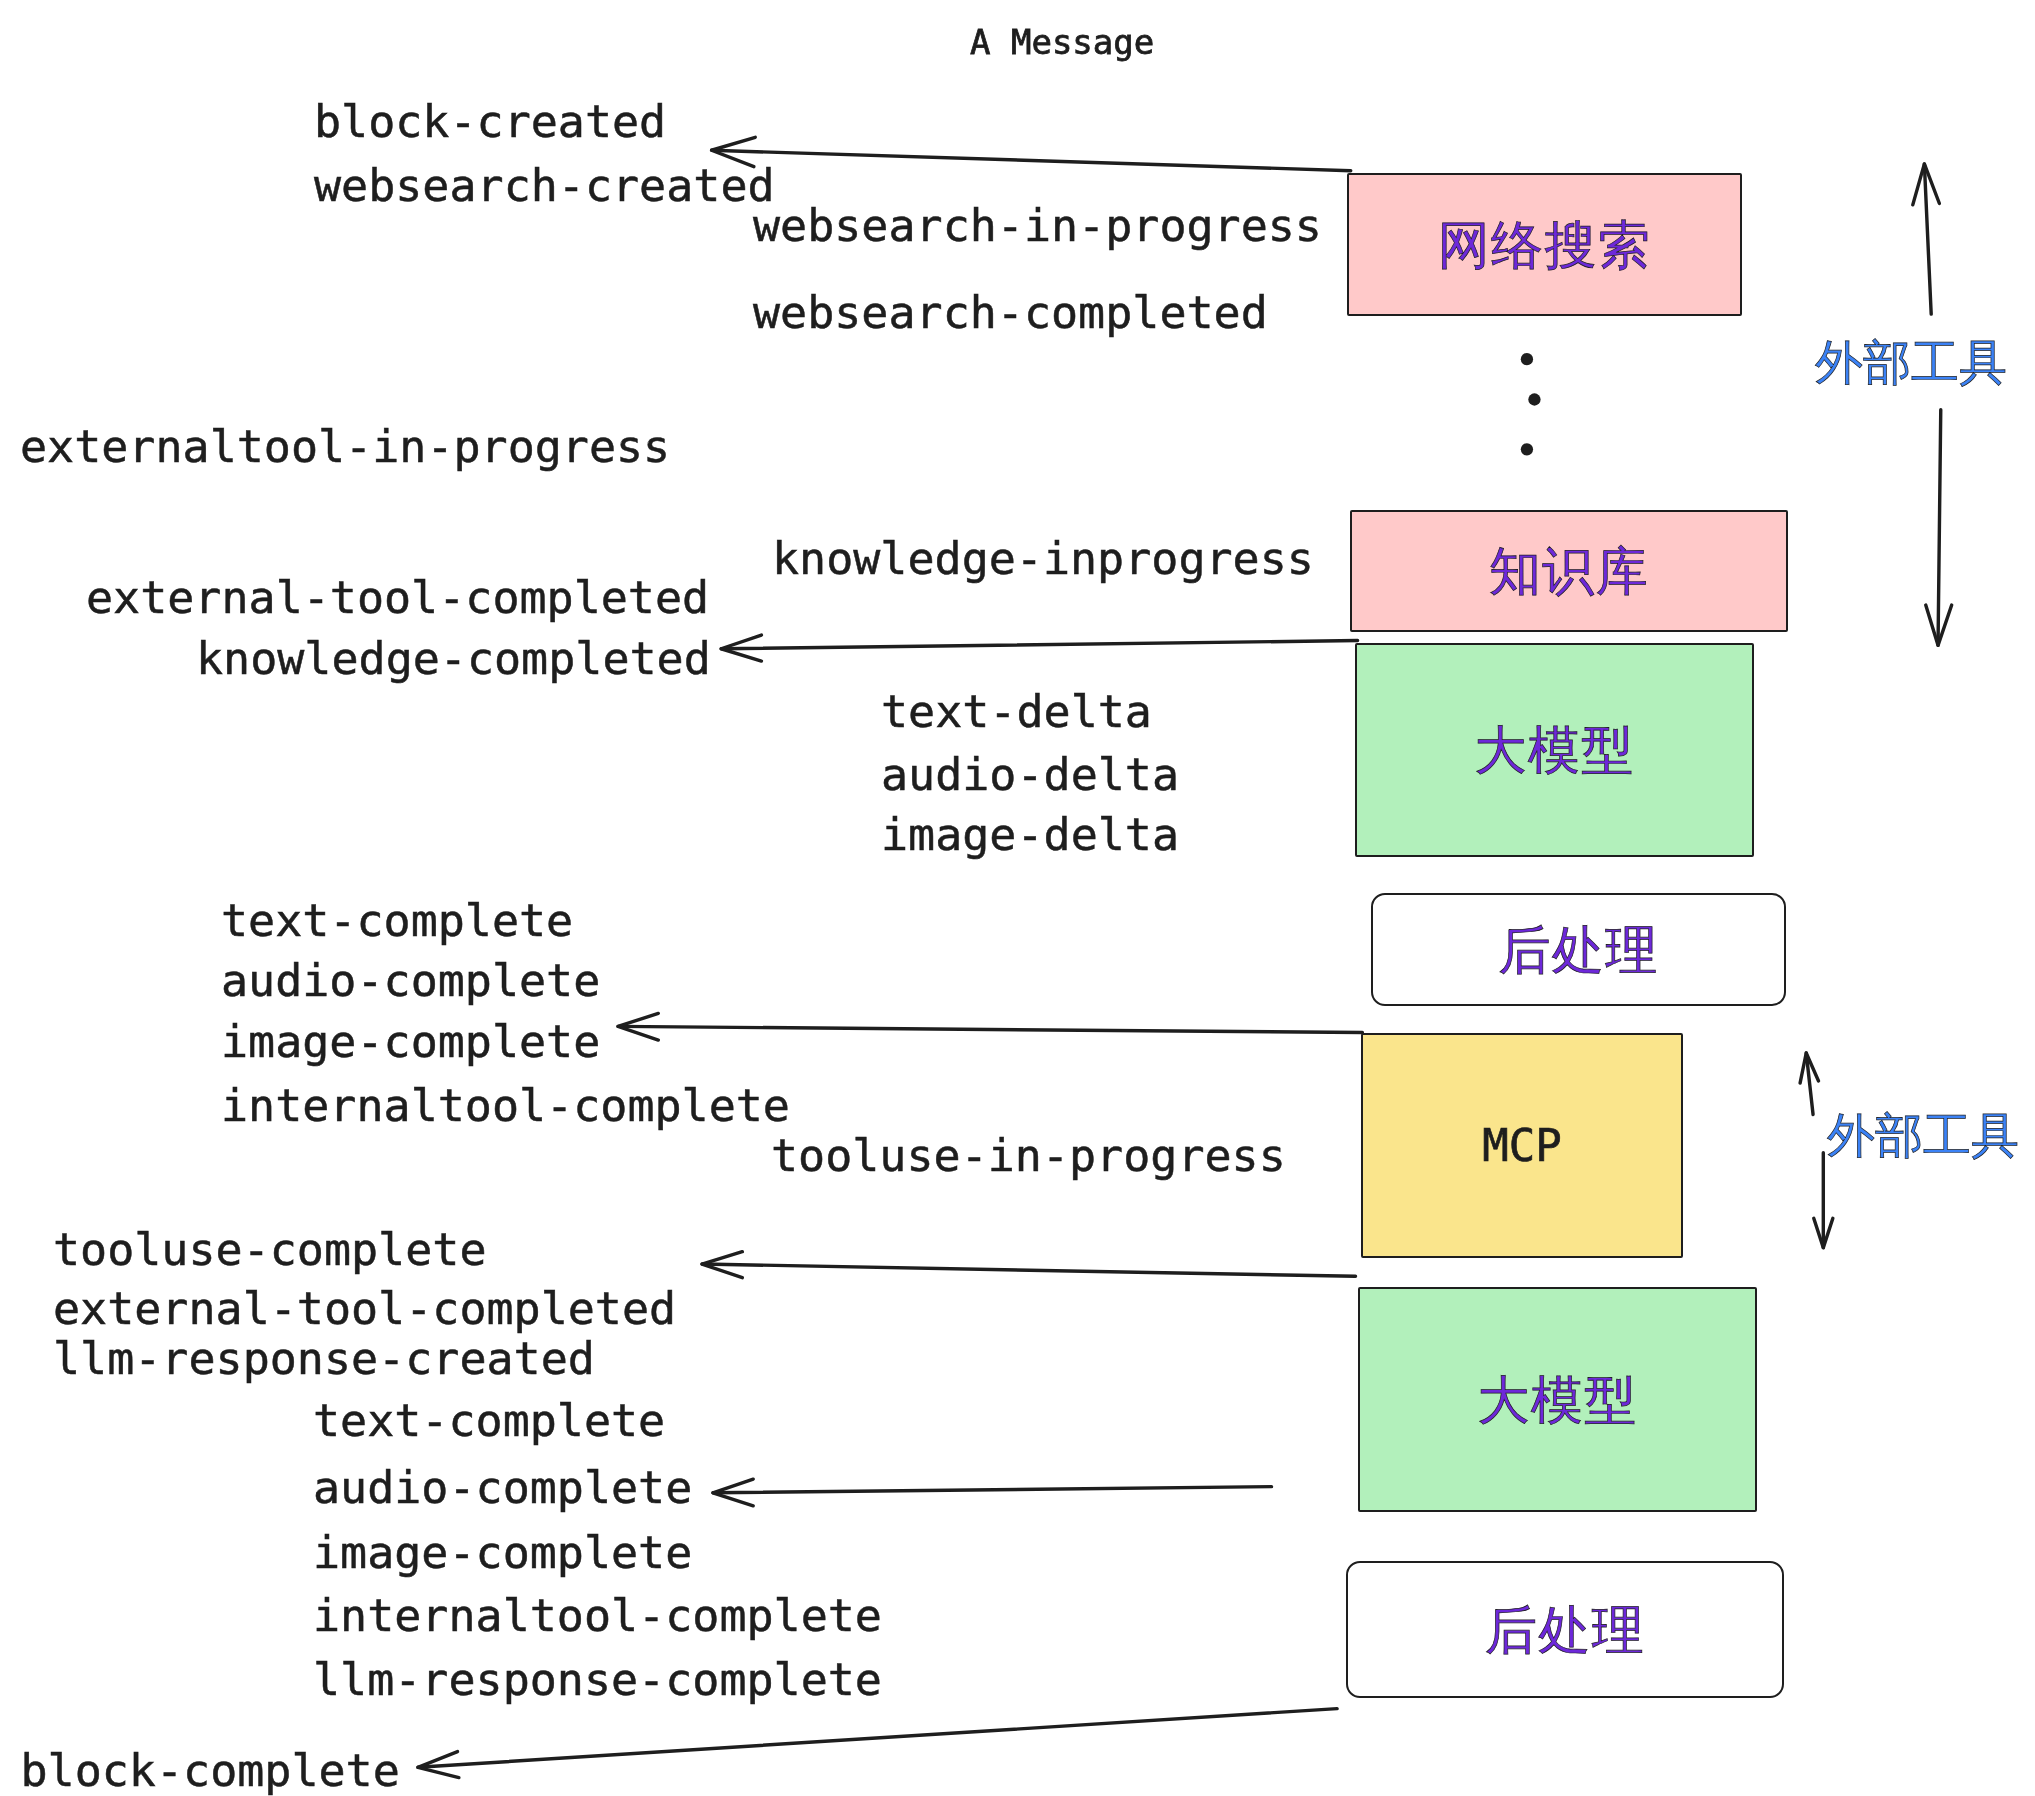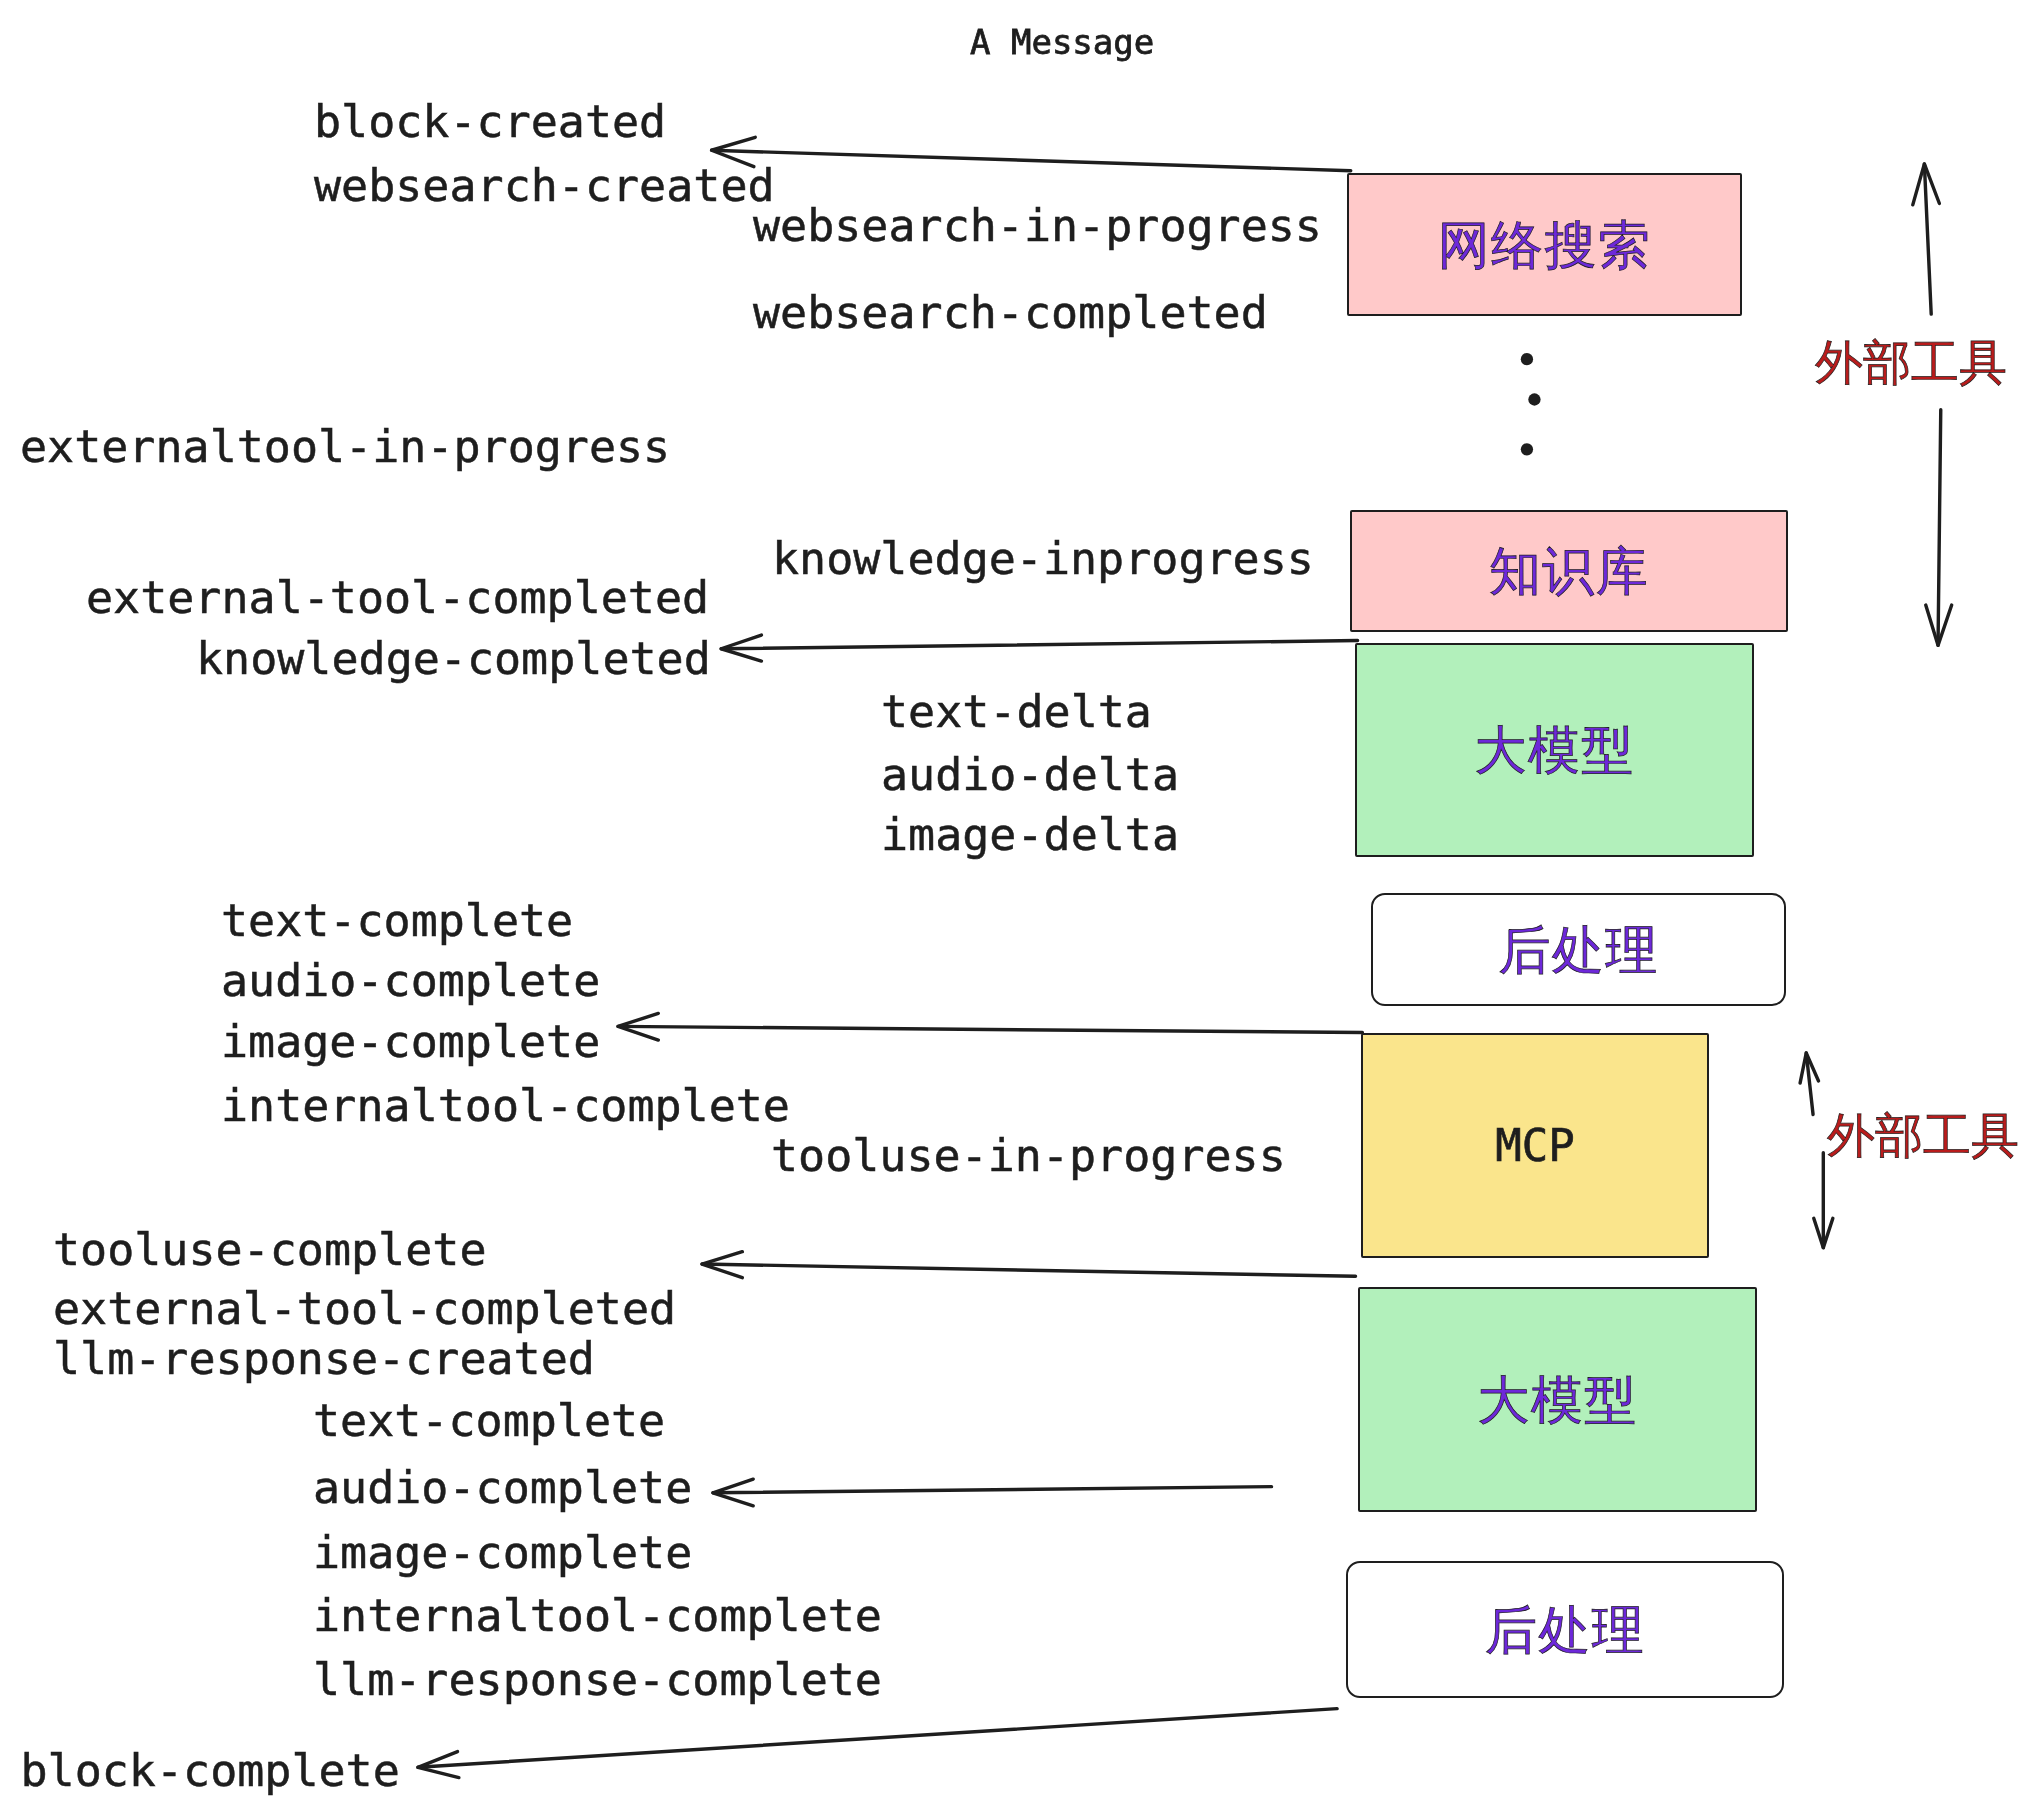--- a/index.html
+++ b/index.html
@@ -53,21 +53,21 @@
   .fill-green{background:#b2f0bb;}
   .fill-yellow{background:#fae58c;}
   .fill-white{background:#ffffff;border-radius:14px;}
   .side-label{
     position:absolute;
     font-family:"DejaVu Sans","Liberation Sans",sans-serif;
     font-size:48px;
     line-height:1;
     white-space:nowrap;
     transform:translateY(-52%);
-    color:#b91c1c;
+    color:#3b82f6;
     -webkit-text-stroke:0.7px #1e1e1e;
   }
   svg{position:absolute;left:0;top:0;}
   .stroke{stroke:#1e1e1e;stroke-width:5;fill:none;stroke-linecap:round;stroke-linejoin:round;}
   .dot{fill:#1e1e1e;stroke:none;}
 </style>
 </head>
 <body>
 
 <div id="stage">
@@ -105,21 +105,21 @@
   </div>
   <div class="box fill-pink" style="left:1350px;top:510px;width:438px;height:122px">
     <span class="cjk">知识库</span>
   </div>
   <div class="box fill-green" style="left:1355px;top:643px;width:399px;height:214px">
     <span class="cjk">大模型</span>
   </div>
   <div class="box fill-white" style="left:1371px;top:893px;width:415px;height:113px">
     <span class="cjk">后处理</span>
   </div>
-  <div class="box fill-yellow" style="left:1361px;top:1033px;width:348px;height:225px">
+  <div class="box fill-yellow" style="left:1361px;top:1033px;width:322px;height:225px">
     <span class="latin">MCP</span>
   </div>
   <div class="box fill-green" style="left:1358px;top:1287px;width:399px;height:225px">
     <span class="cjk">大模型</span>
   </div>
   <div class="box fill-white" style="left:1346px;top:1561px;width:438px;height:137px">
     <span class="cjk">后处理</span>
   </div>
 
   <div class="side-label" style="left:1815px;top:363px">外部工具</div>

